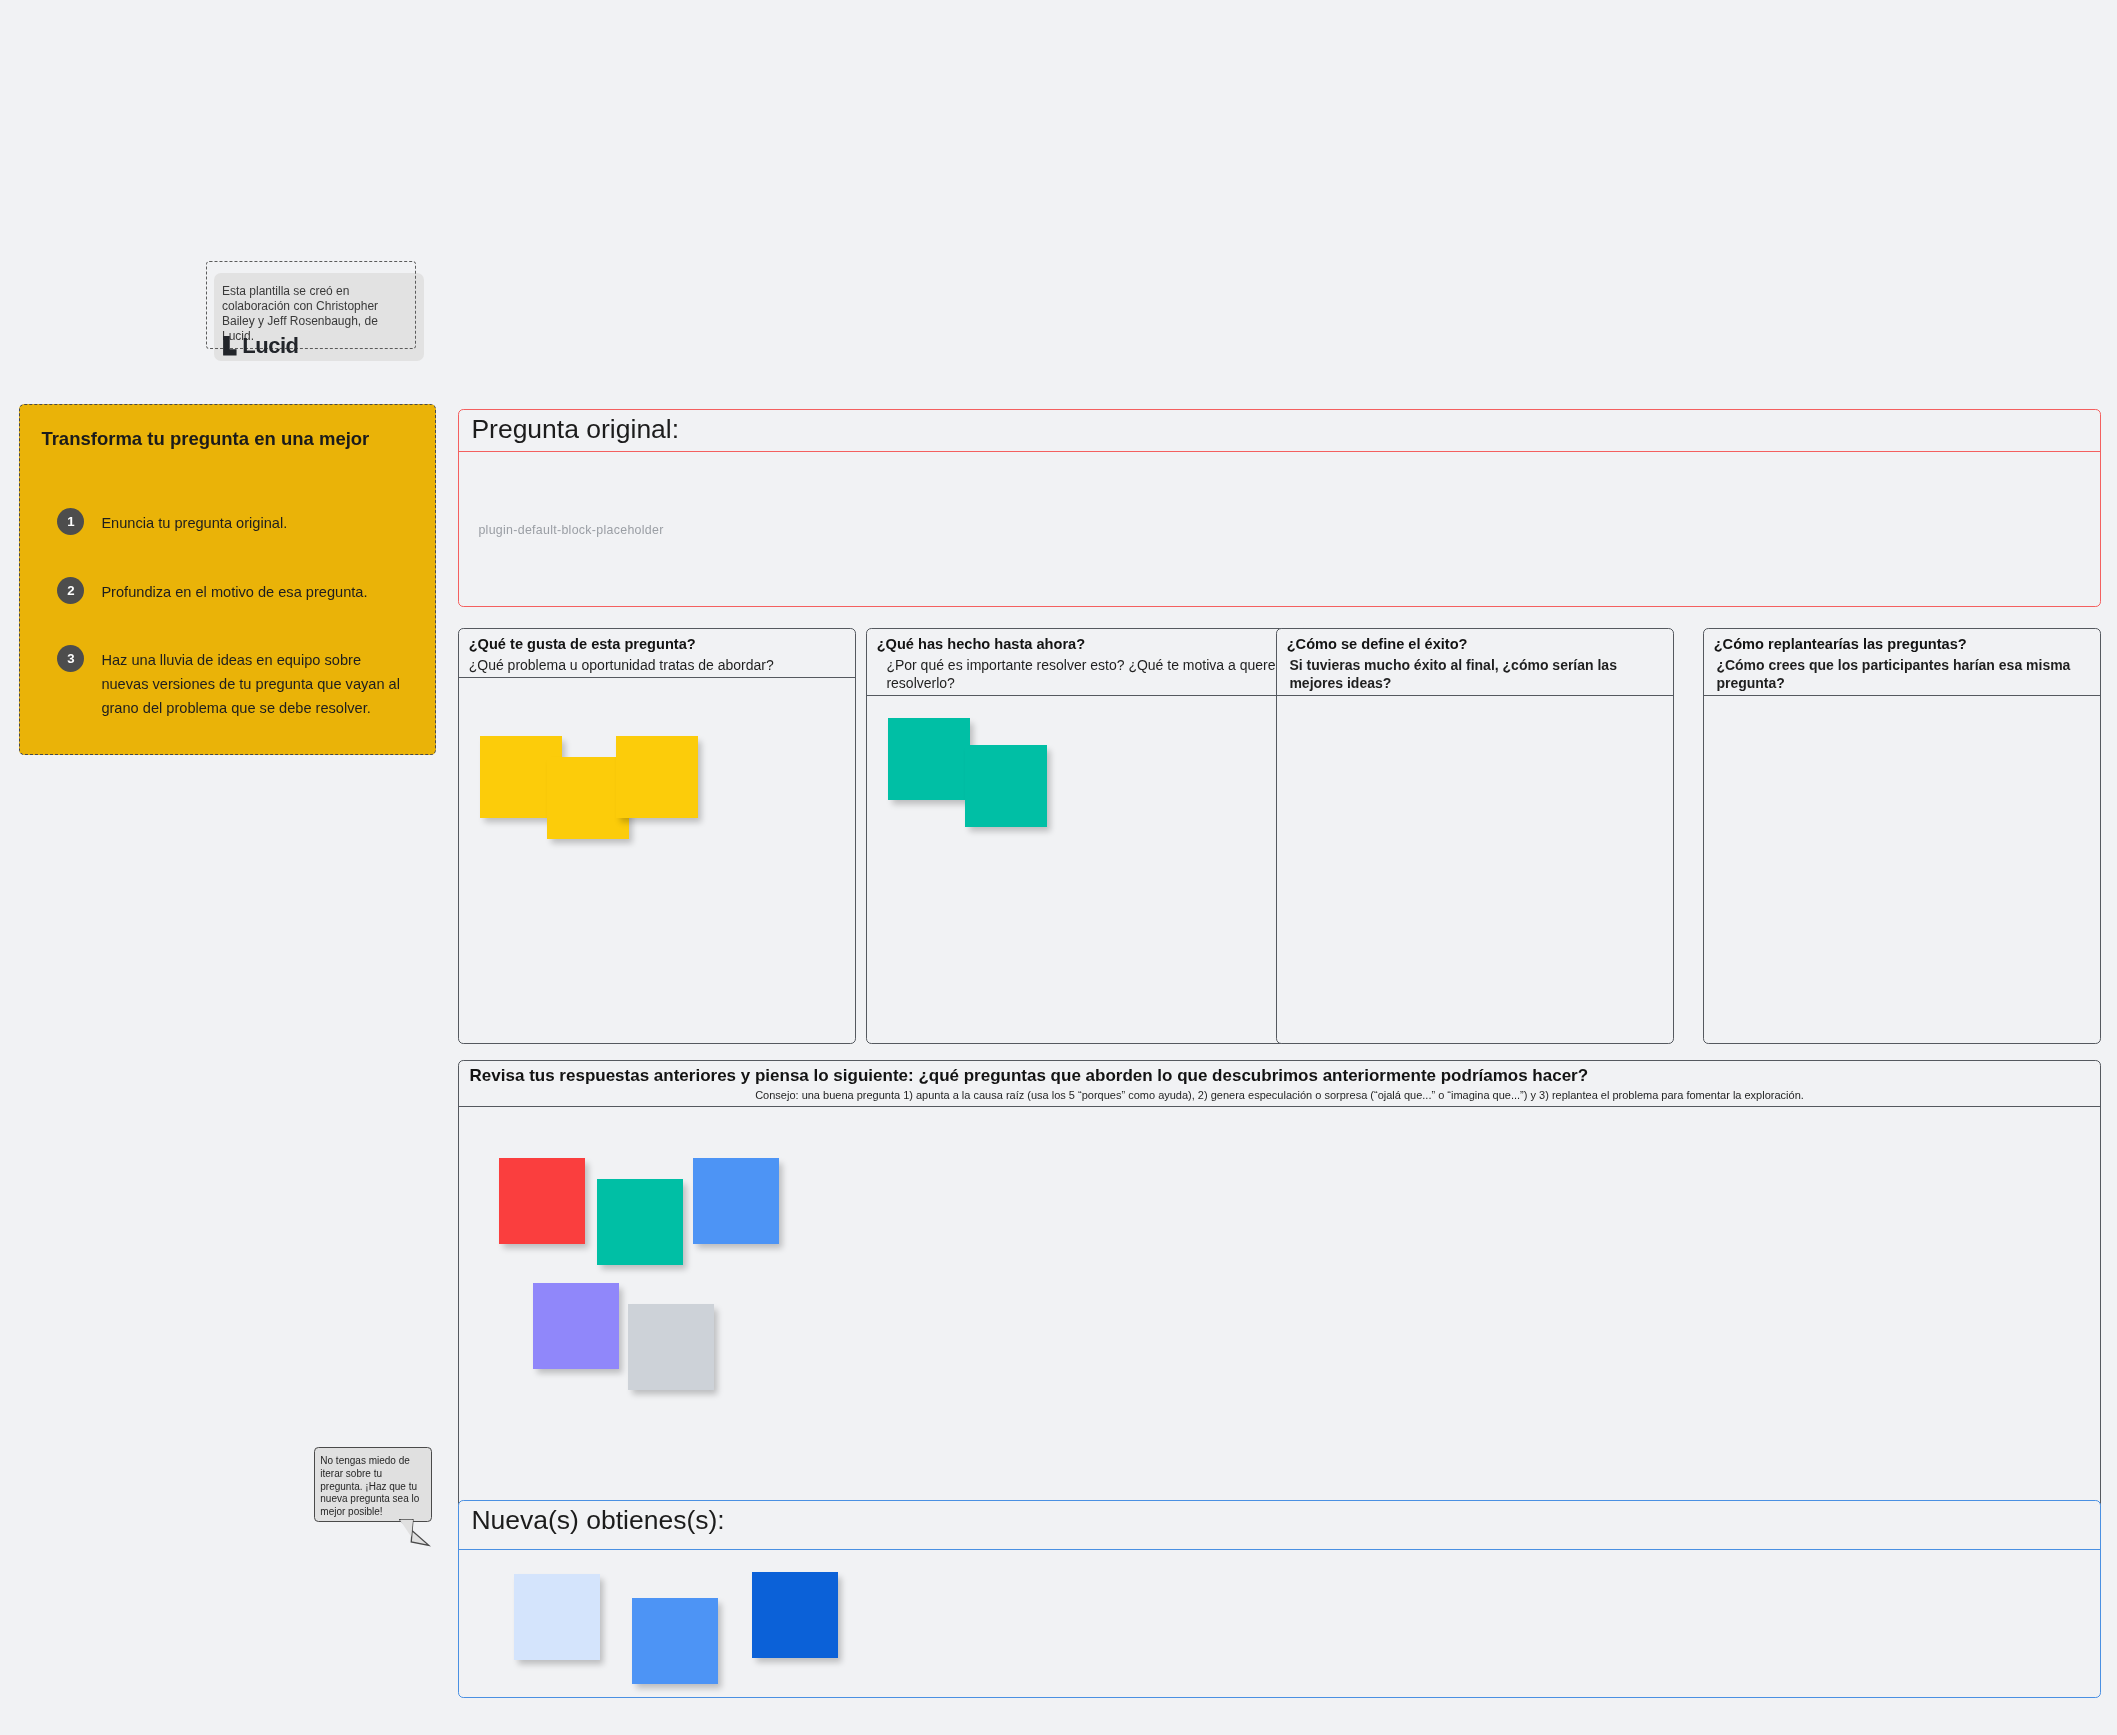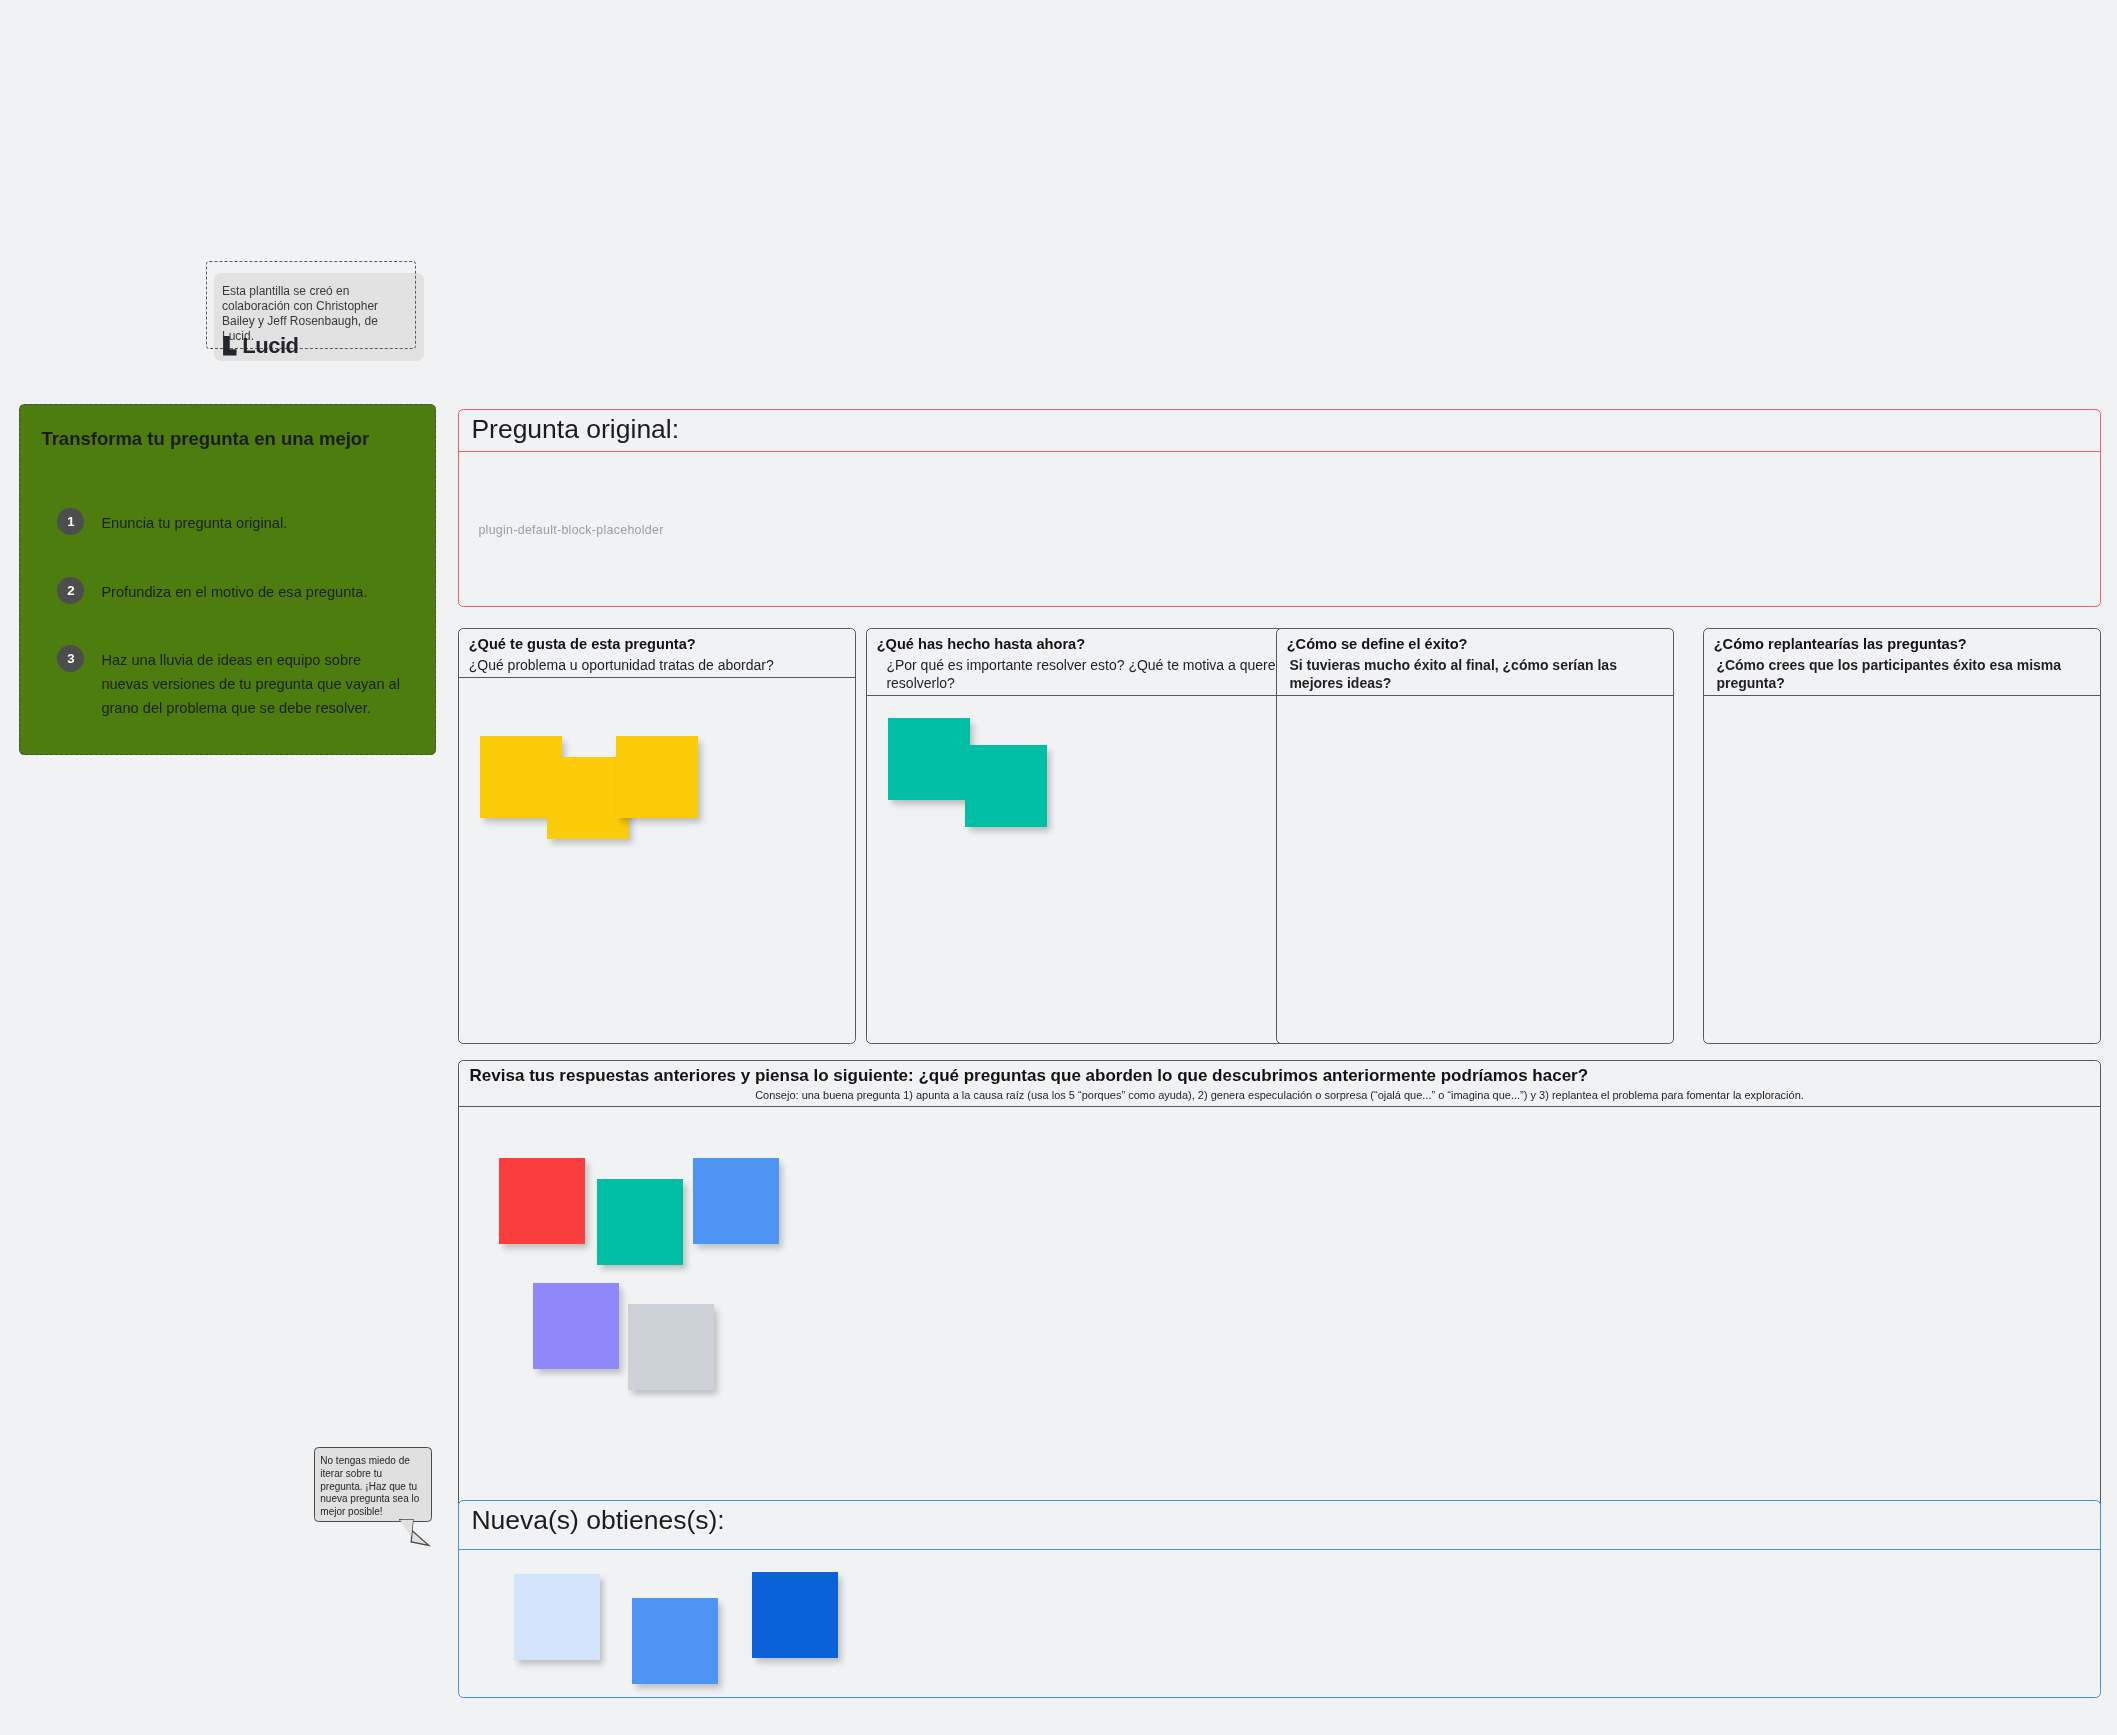--- a/index.html
+++ b/index.html
@@ -51,21 +51,21 @@
     letter-spacing: -0.5px;
     color: #22252a;
     font-family: "Liberation Sans", sans-serif;
   }
 
   
   #instructions {
     left: 19.4px; top: 404px; width: 417px; height: 351px;
     border: 1.8px dashed #4a4a4a;
     border-radius: 5.3px;
-    background: #4d7c0f;
+    background: #eab308;
   }
   #instructions-title {
     position: absolute; left: 21px; top: 23px; width: 379px;
     font-size: 18.5px; font-weight: bold; color: #1b1b1b;
   }
   .step-row {
     position: absolute; left: 37px; display: flex; align-items: flex-start; gap: 17px;
   }
   .step-badge {
     width: 27px; height: 27px; min-width: 27px; border-radius: 50%;
@@ -206,21 +206,21 @@
 <div class="abs panel" id="col-3" style="left:1276px; top:628px; width:398px; height:416px;">
   <div class="panel-head" style="height:67px;">
     <div class="col-title left" style="position:absolute; left:9.7px; top:6.2px; right:9.7px;">¿Cómo se define el éxito?</div>
     <div class="col-sub" style="position:absolute; left:12.4px; top:26.5px; right:12.4px; font-weight:bold;">Si tuvieras mucho éxito al final, ¿cómo serían las mejores ideas?</div>
   </div>
 </div>
 
 <div class="abs panel" id="col-4" style="left:1703px; top:628px; width:398px; height:416px;">
   <div class="panel-head" style="height:67px;">
     <div class="col-title left" style="position:absolute; left:9.7px; top:6.2px; right:9.7px;">¿Cómo replantearías las preguntas?</div>
-    <div class="col-sub" style="position:absolute; left:12.4px; top:26.5px; right:12.4px; font-weight:bold;">¿Cómo crees que los participantes éxito esa misma pregunta?</div>
+    <div class="col-sub" style="position:absolute; left:12.4px; top:26.5px; right:12.4px; font-weight:bold;">¿Cómo crees que los participantes harían esa misma pregunta?</div>
   </div>
 </div>
 
 <div class="abs panel" id="review-panel" style="left:458px; top:1060px; width:1643px; height:464px;">
   <div class="panel-head" style="height:46px;">
     <div style="position:absolute; left:10.6px; top:5.3px; right:10.6px; font-size:17px; font-weight:bold; color:#131313;">Revisa tus respuestas anteriores y piensa lo siguiente: ¿qué preguntas que aborden lo que descubrimos anteriormente podríamos hacer?</div>
     <div class="tip-line" style="position:absolute; left:10.6px; top:28px; right:10.6px;">Consejo: una buena pregunta 1) apunta a la causa raíz (usa los 5 “porques” como ayuda), 2) genera especulación o sorpresa (“ojalá que...” o “imagina que...”) y 3) replantea el problema para fomentar la exploración.</div>
   </div>
   <div class="note" style="left:40px; top:97px; width:86px; height:86px; background:#fa3e3e;"></div>
   <div class="note" style="left:138px; top:118px; width:86px; height:86px; background:#00bfa5;"></div>

